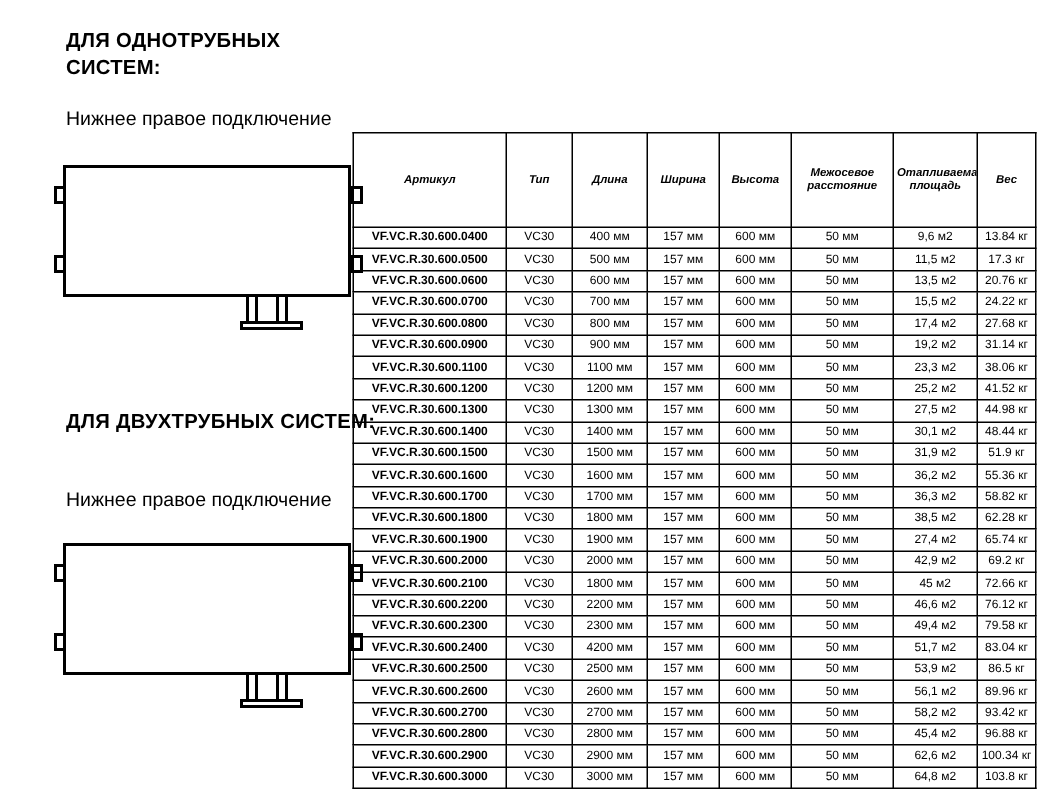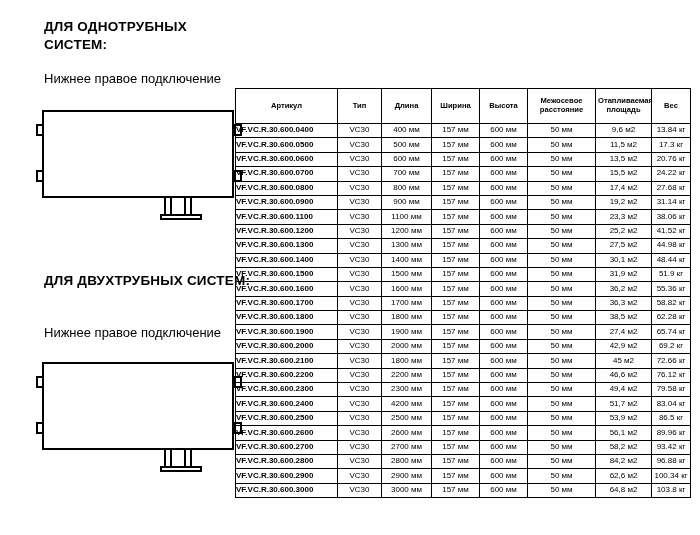--- a/index.html
+++ b/index.html
@@ -128,28 +128,29 @@
     height: 13.4px;
     line-height: 1.1;
     font-weight: normal;
     white-space: nowrap;
     overflow: hidden;
   }
   table.spec thead th {
     font-weight: bold;
     font-size: 7.6px;
     height: 30px;
-    padding: 2px 2px;
+    padding: 16px 2px;
     white-space: normal;
     line-height: 1.15;
+    font-style: italic;
   }
   table.spec tbody td.article {
     font-weight: bold;
     font-size: 8px;
-    text-align: left;
+    text-align: center;
   }
   
   col.c-art  { width: 102px; }
   col.c-type { width: 44px; }
   col.c-len  { width: 50px; }
   col.c-wid  { width: 48px; }
   col.c-hei  { width: 48px; }
   col.c-axis { width: 68px; }
   col.c-area { width: 56px; }
   col.c-weig { width: 39px; }
@@ -447,21 +448,21 @@
           <td>58,2 м2</td>
           <td>93.42 кг</td>
         </tr>
         <tr>
           <td class="article">VF.VC.R.30.600.2800</td>
           <td>VC30</td>
           <td>2800 мм</td>
           <td>157 мм</td>
           <td>600 мм</td>
           <td>50 мм</td>
-          <td>84,2 м2</td>
+          <td>45,4 м2</td>
           <td>96.88 кг</td>
         </tr>
         <tr>
           <td class="article">VF.VC.R.30.600.2900</td>
           <td>VC30</td>
           <td>2900 мм</td>
           <td>157 мм</td>
           <td>600 мм</td>
           <td>50 мм</td>
           <td>62,6 м2</td>

